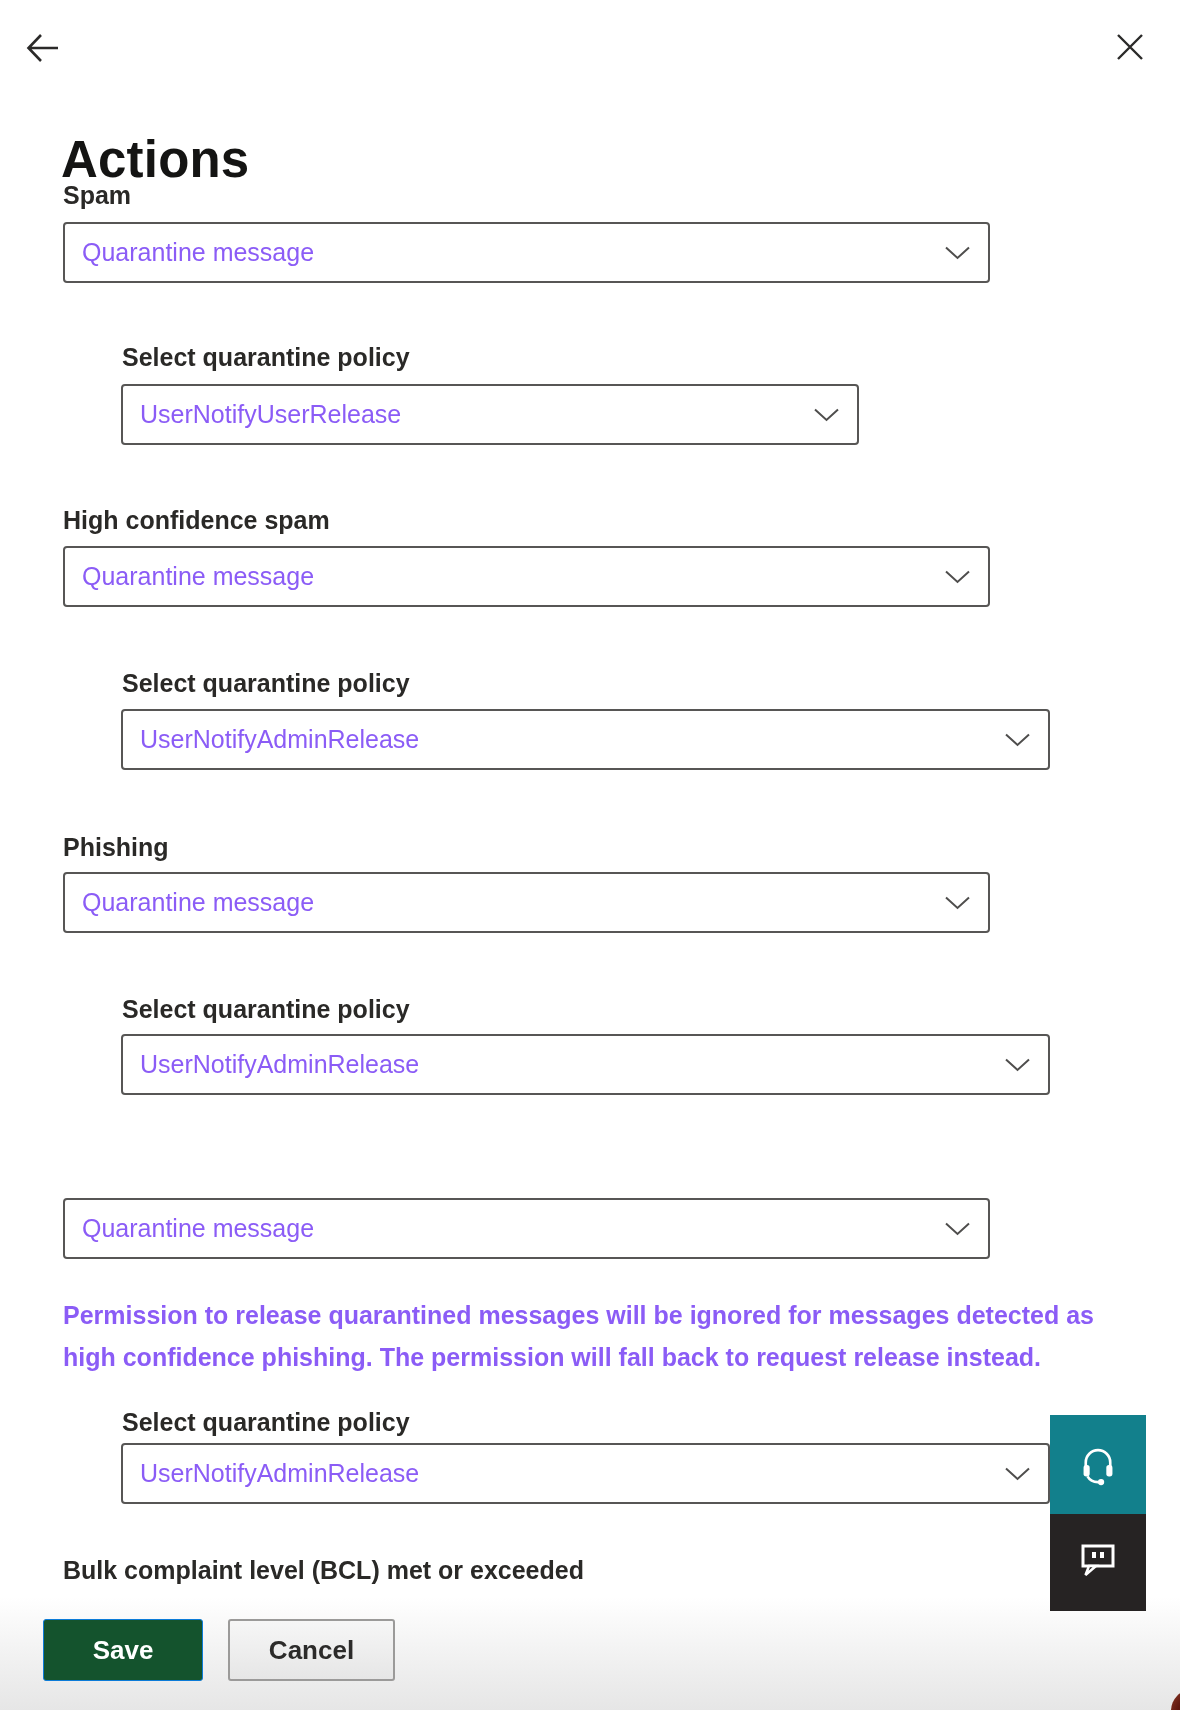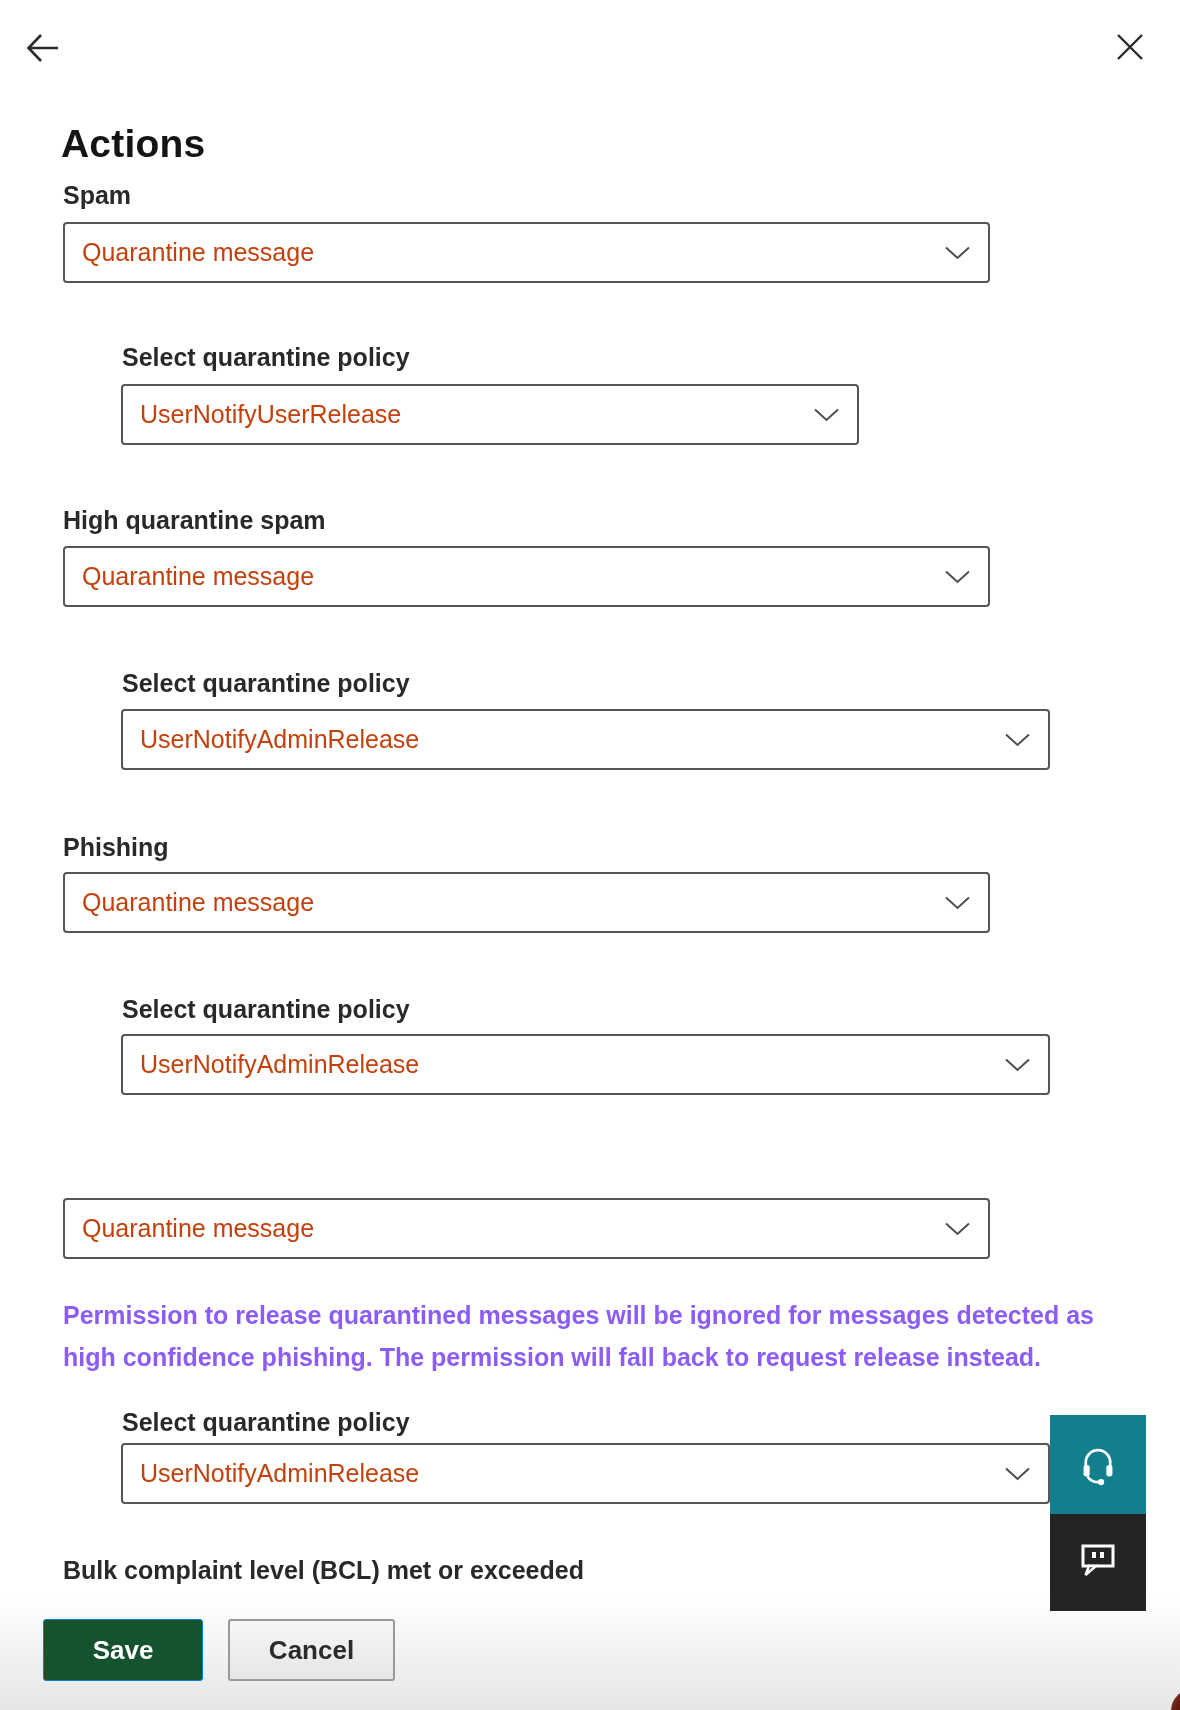--- a/index.html
+++ b/index.html
@@ -1,23 +1,23 @@
 <!DOCTYPE html>
 <html><head>
 <meta charset="utf-8">
 <style>
   html,body{margin:0;padding:0;background:#fff;}
   .page{position:relative;width:1180px;height:1710px;overflow:hidden;background:#ffffff;
         font-family:"Liberation Sans",sans-serif;color:#2a2927;}
   .nav-btn{position:absolute;background:transparent;border:none;padding:0;cursor:pointer;line-height:0;}
-  .page-title{position:absolute;left:61px;top:96px;font-size:39px;font-weight:bold;color:#141413;letter-spacing:.2px;}
+  .page-title{position:absolute;left:61px;top:96px;font-size:51px;font-weight:bold;color:#141413;letter-spacing:.2px;}
   .field-label{position:absolute;font-size:25px;font-weight:bold;color:#2a2927;white-space:nowrap;text-align:center;}
   .dd{position:absolute;height:61px;background:#fff;border:2px solid #575655;border-radius:4px;
       display:flex;align-items:center;box-sizing:border-box;cursor:pointer;}
-  .ddv{padding-left:17px;font-size:25px;color:#c2410c;white-space:nowrap;}
+  .ddv{padding-left:17px;font-size:25px;color:#8b5cf6;white-space:nowrap;}
   .chev{position:absolute;right:17px;top:50%;transform:translateY(-50%);}
   .note{position:absolute;left:63px;top:1294px;width:1075px;font-size:25px;line-height:42px;color:#8b5cf6;font-weight:bold;}
   .footer-grad{position:absolute;left:0;top:1597px;width:1180px;height:113px;
       background:linear-gradient(180deg,#ffffff 0%,#f2f2f2 50%,#e6e6e6 100%);}
   .btn{position:absolute;top:1619px;height:62px;border-radius:3px;font-family:"Liberation Sans",sans-serif;
       font-size:26px;font-weight:bold;cursor:pointer;box-sizing:border-box;}
   .btn-save{left:43px;width:160px;background:#14532d;border:1px solid #0c7bd8;color:#ffffff;}
   .btn-cancel{left:228px;width:167px;background:linear-gradient(180deg,#f6f6f6,#e6e6e6);
       border:2px solid #9b9a99;color:#2c2b2a;}
   .widget{position:absolute;left:1050px;top:1415px;width:96px;z-index:5;}
@@ -53,21 +53,21 @@
       </svg>
   </div>
   <div class="field-label" style="left:122px;top:343px;">Select quarantine policy</div>
   <div class="dd" style="left:121px;top:384px;width:738px;">
     <span class="ddv">UserNotifyUserRelease</span>
     <svg class="chev" width="27" height="15" viewBox="0 0 27 15">
         <path d="M2 2 L13.5 12.5 L25 2" fill="none" stroke="#4f4e4d" stroke-width="2"></path>
       </svg>
   </div>
 
-  <div class="field-label" style="left:63px;top:506px;">High quarantine spam</div>
+  <div class="field-label" style="left:63px;top:506px;">High confidence spam</div>
   <div class="dd" style="left:63px;top:546px;width:927px;">
     <span class="ddv">Quarantine message</span>
     <svg class="chev" width="27" height="15" viewBox="0 0 27 15">
         <path d="M2 2 L13.5 12.5 L25 2" fill="none" stroke="#4f4e4d" stroke-width="2"></path>
       </svg>
   </div>
   <div class="field-label" style="left:122px;top:669px;">Select quarantine policy</div>
   <div class="dd" style="left:121px;top:709px;width:929px;">
     <span class="ddv">UserNotifyAdminRelease</span>
     <svg class="chev" width="27" height="15" viewBox="0 0 27 15">

